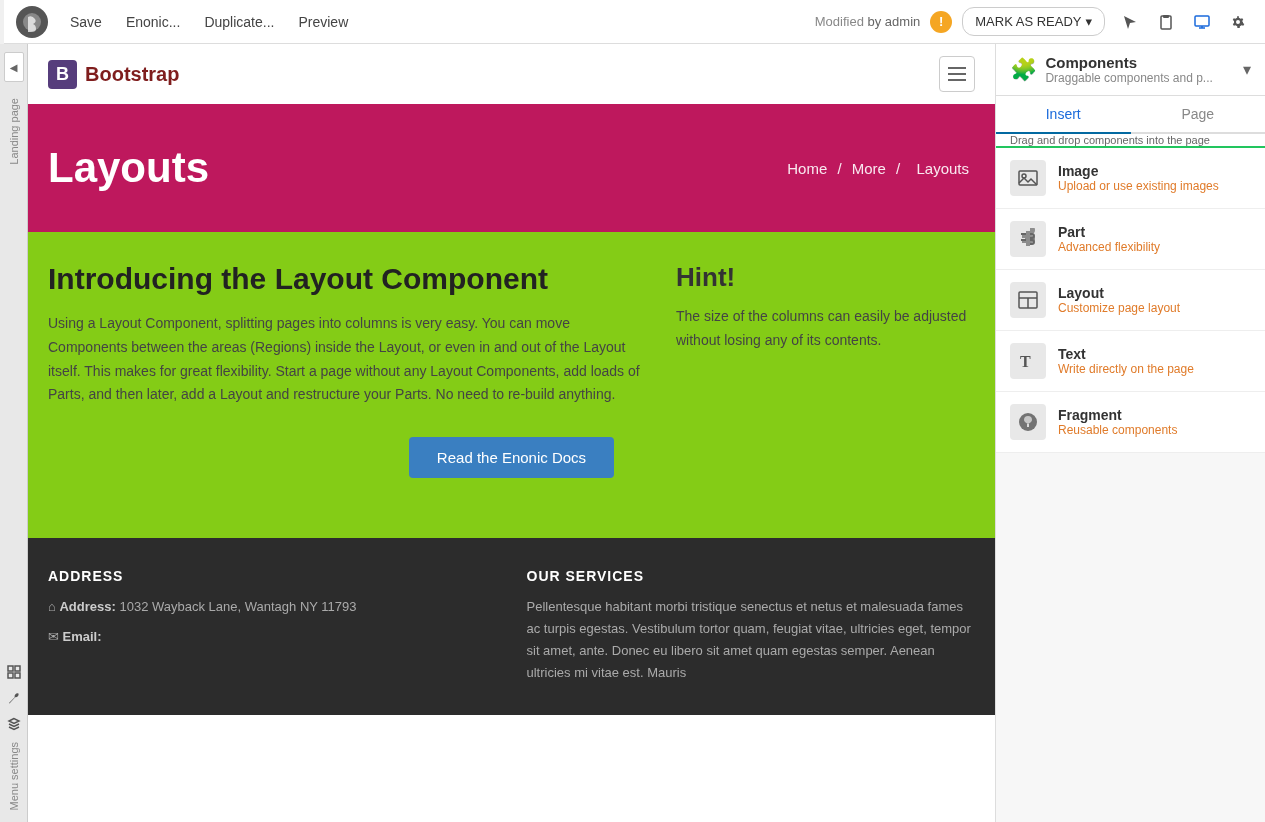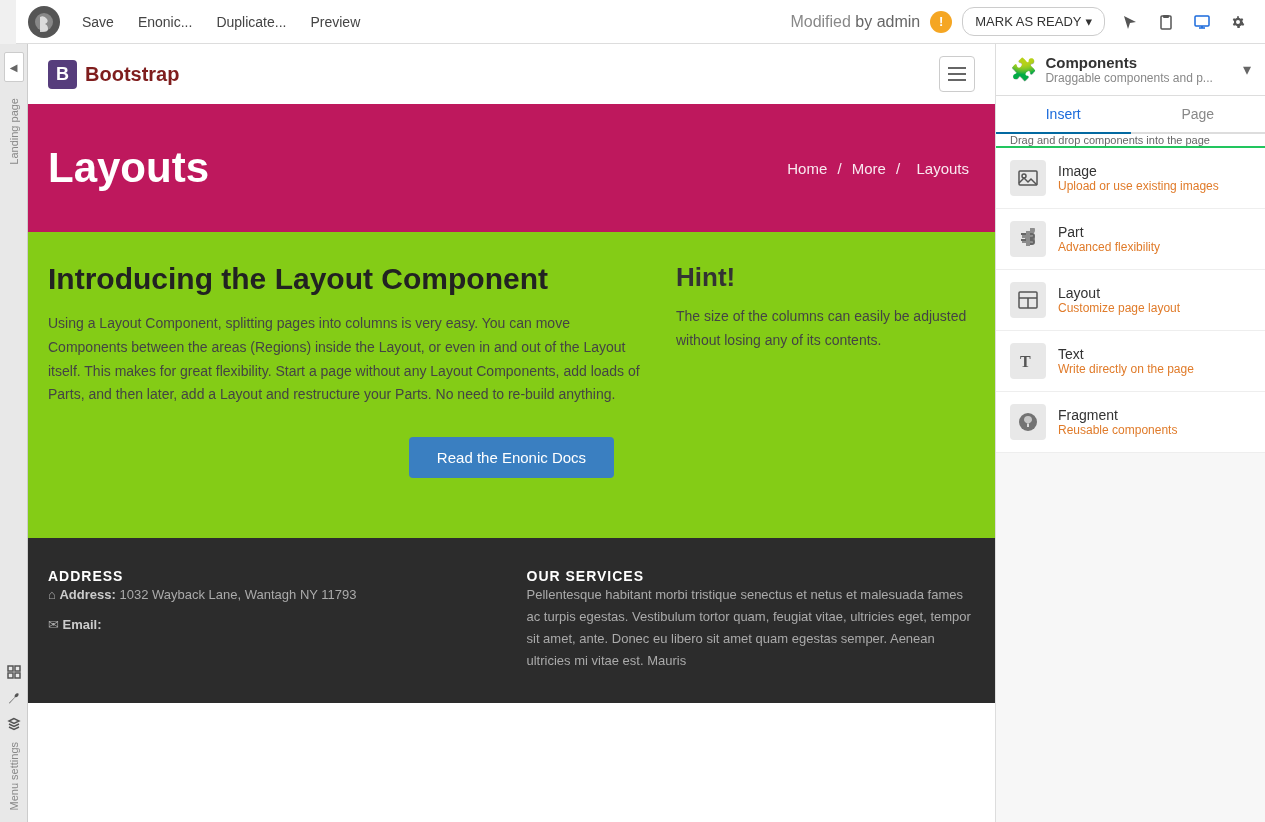--- a/index.html
+++ b/index.html
@@ -8,39 +8,39 @@
     
     #topbar {
       display: flex;
       align-items: center;
       height: 44px;
       background: #fff;
       border-bottom: 1px solid #ddd;
       padding: 0 12px;
       gap: 4px;
       position: fixed;
-      top: 0; left: 16px; right: 0;
+      top: 0; left: 4px; right: 0;
       z-index: 100;
     }
     .topbar-logo {
       width: 32px; height: 32px;
       background: #555;
       border-radius: 50%;
       display: flex; align-items: center; justify-content: center;
       color: #fff; font-size: 12px; font-weight: bold;
       margin-right: 8px;
     }
     .topbar-btn {
       background: none; border: none; cursor: pointer;
       padding: 6px 10px; color: #444; font-size: 14px;
       border-radius: 3px;
     }
     .topbar-sep { flex: 1; }
     .topbar-modified {
-      font-size: 16px; color: #666; font-style: italic;
+      font-size: 13px; color: #666; font-style: italic;
     }
     .topbar-modified span { font-style: normal; color: #888; }
     .topbar-warning {
       width: 22px; height: 22px; background: #f5a623;
       border-radius: 50%; display: flex; align-items: center;
       justify-content: center; color: #fff; font-weight: bold; font-size: 13px;
       margin: 0 6px;
     }
     .mark-ready-btn {
       display: flex; align-items: center; gap: 4px;
@@ -192,21 +192,21 @@
     .btn-center { text-align: center; }
 
     .page-footer {
       background: #2c2c2c;
       padding: 30px 20px;
       display: flex; gap: 30px;
     }
     .footer-col { flex: 1; }
     .footer-title {
       font-size: 14px; font-weight: bold; color: #fff;
-      letter-spacing: 1px; text-transform: uppercase;
+      letter-spacing: 1px; margin-bottom: 12px; text-transform: uppercase;
     }
     .footer-text {
       font-size: 13px; color: #aaa; line-height: 1.7;
     }
     .footer-text strong { color: #ccc; }
 
     
     #right-panel {
       width: 270px;
       background: #f7f7f7;
@@ -261,21 +261,21 @@
       padding: 12px 14px;
       border-bottom: 1px solid #eee;
       cursor: pointer; background: #fff;
     }
     .rp-item-icon {
       width: 36px; height: 36px; display: flex;
       align-items: center; justify-content: center;
       background: #e8e8e8; border-radius: 4px; font-size: 18px;
       flex-shrink: 0;
     }
-    .rp-item-title { font-size: 14px; font-weight: normal; color: #333; }
+    .rp-item-title { font-size: 14px; font-weight: bold; color: #333; }
     .rp-item-sub { font-size: 12px; color: #e07b2a; }
   </style>
 </head>
 <body>
 
 <div id="topbar">
   <div class="topbar-logo">
     <svg width="20" height="20" viewBox="0 0 20 20">
         <circle cx="10" cy="10" r="9" fill="#888"></circle>
         <path d="M6 5 Q10 3 13 7 Q15 10 11 12 Q14 13 14 17 Q14 20 9 20 L6 20Z" fill="#fff" opacity="0.7"></path>

